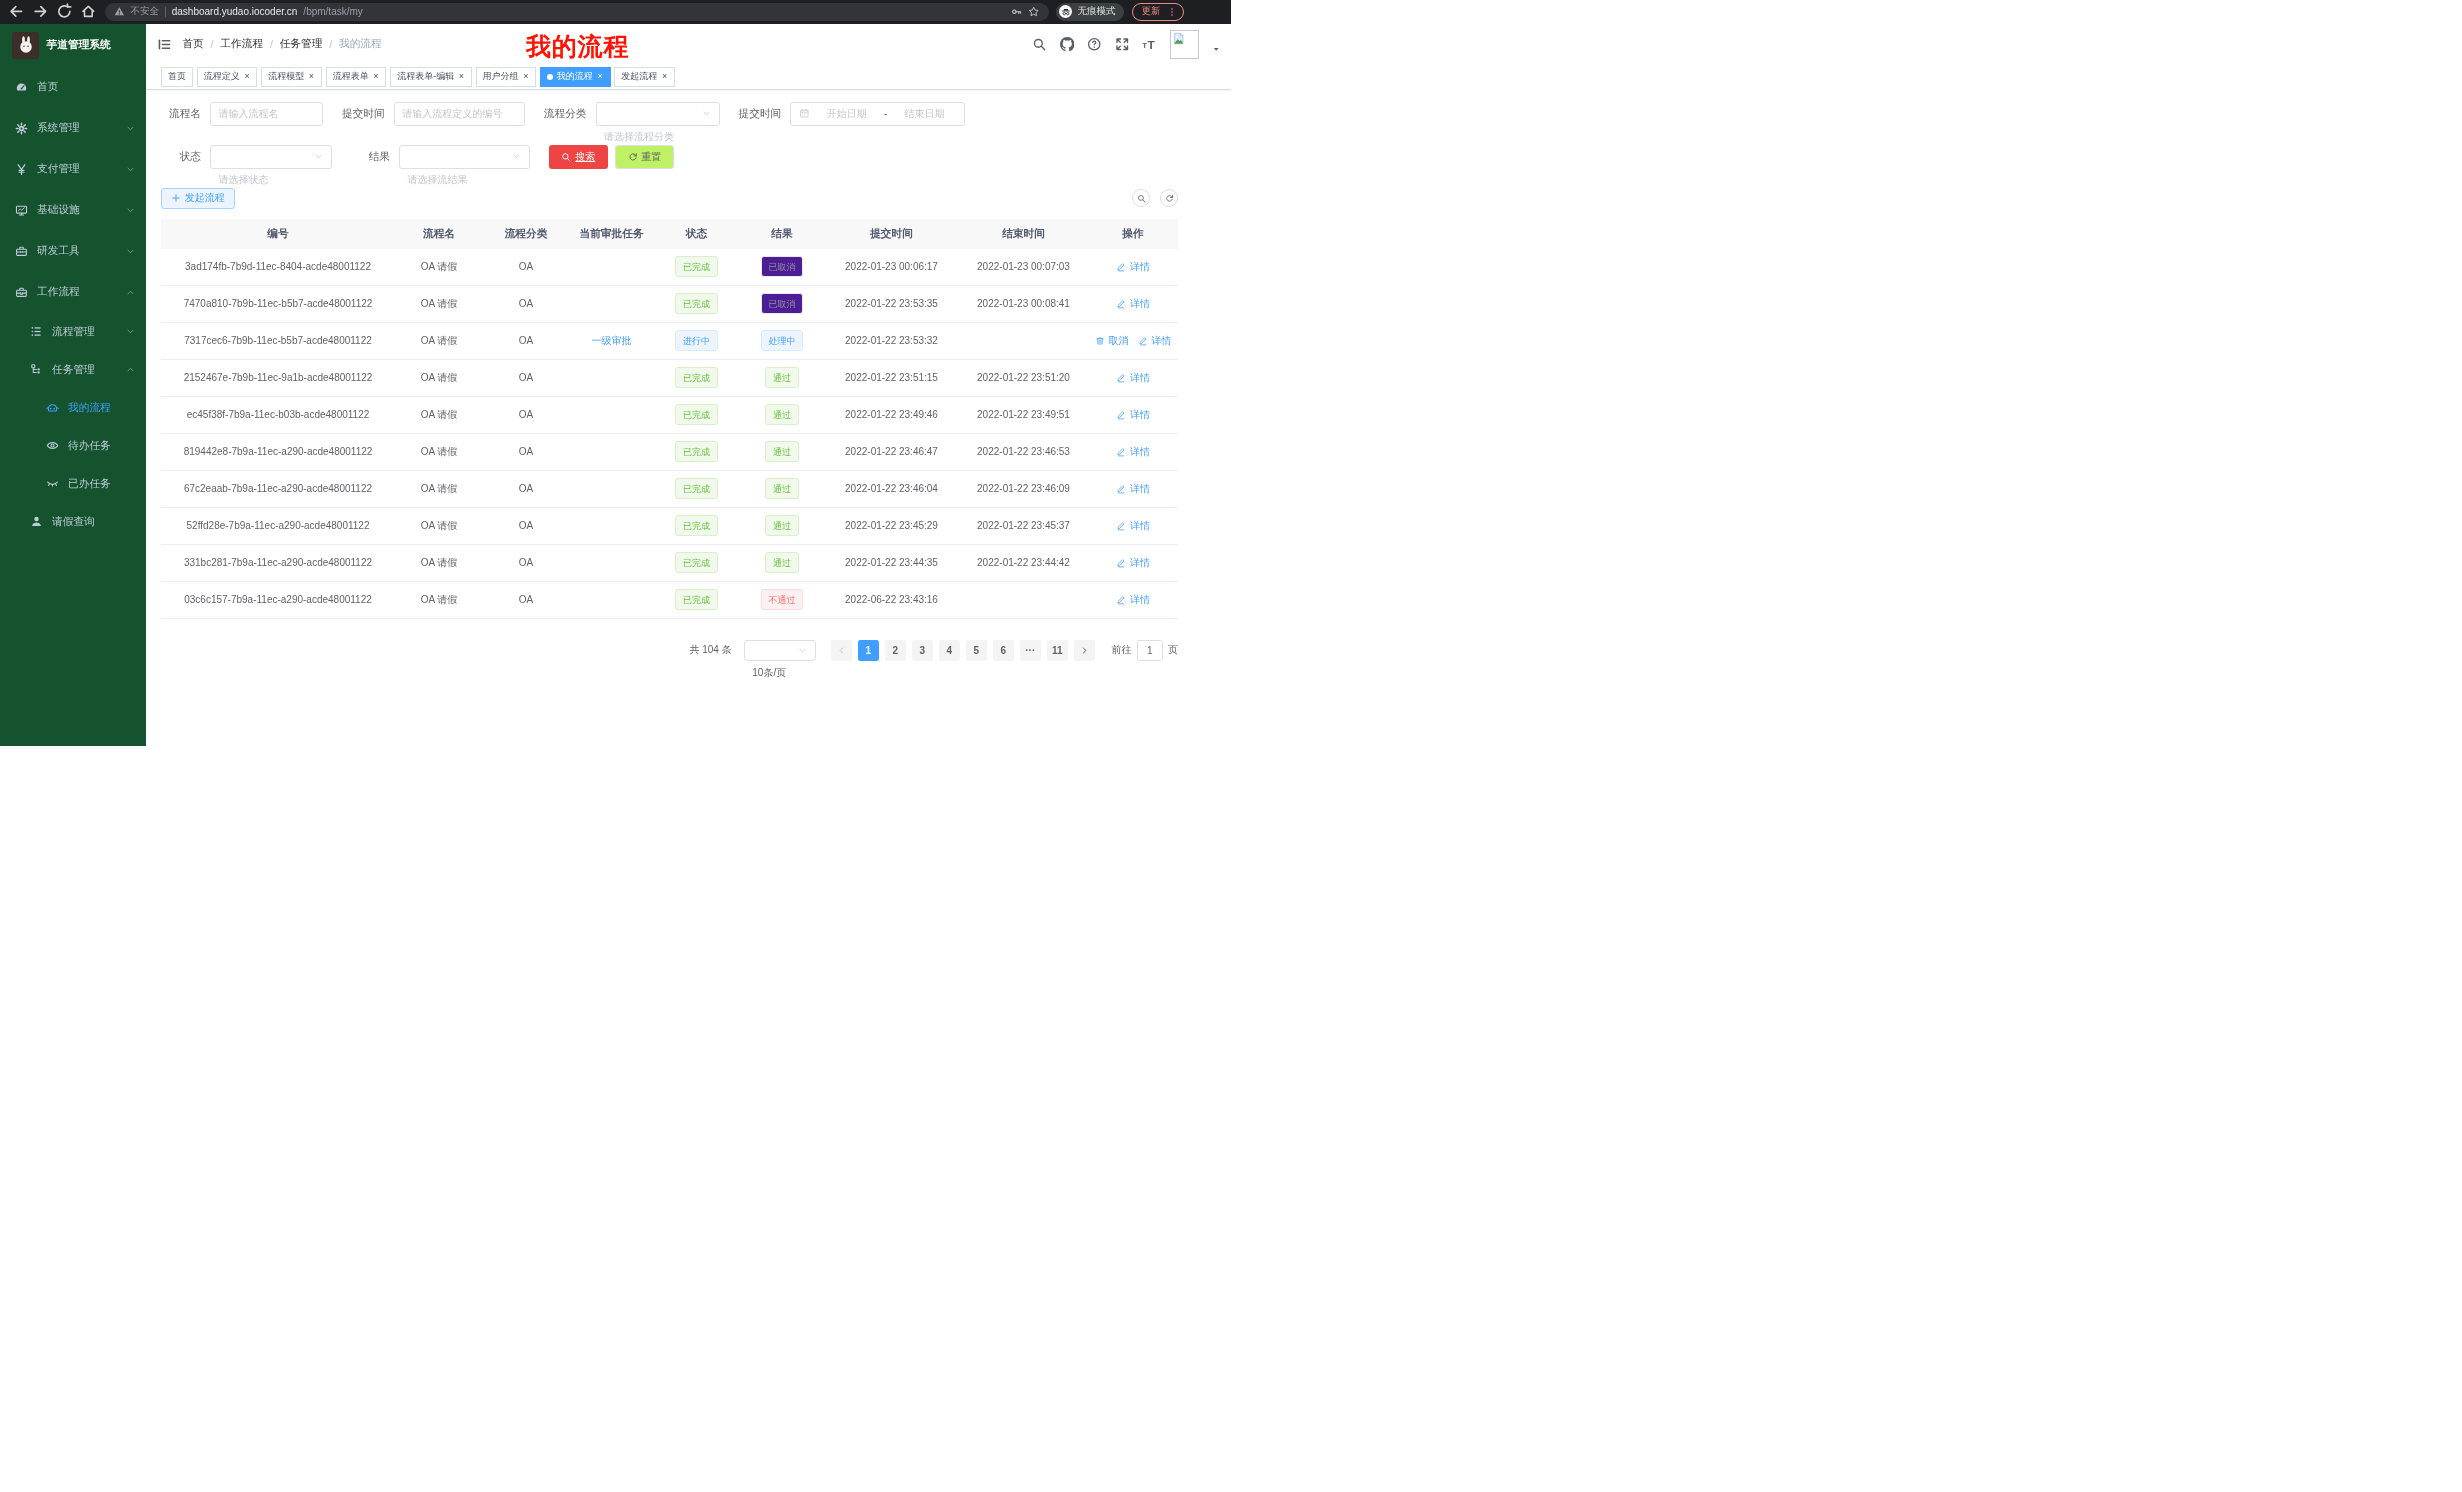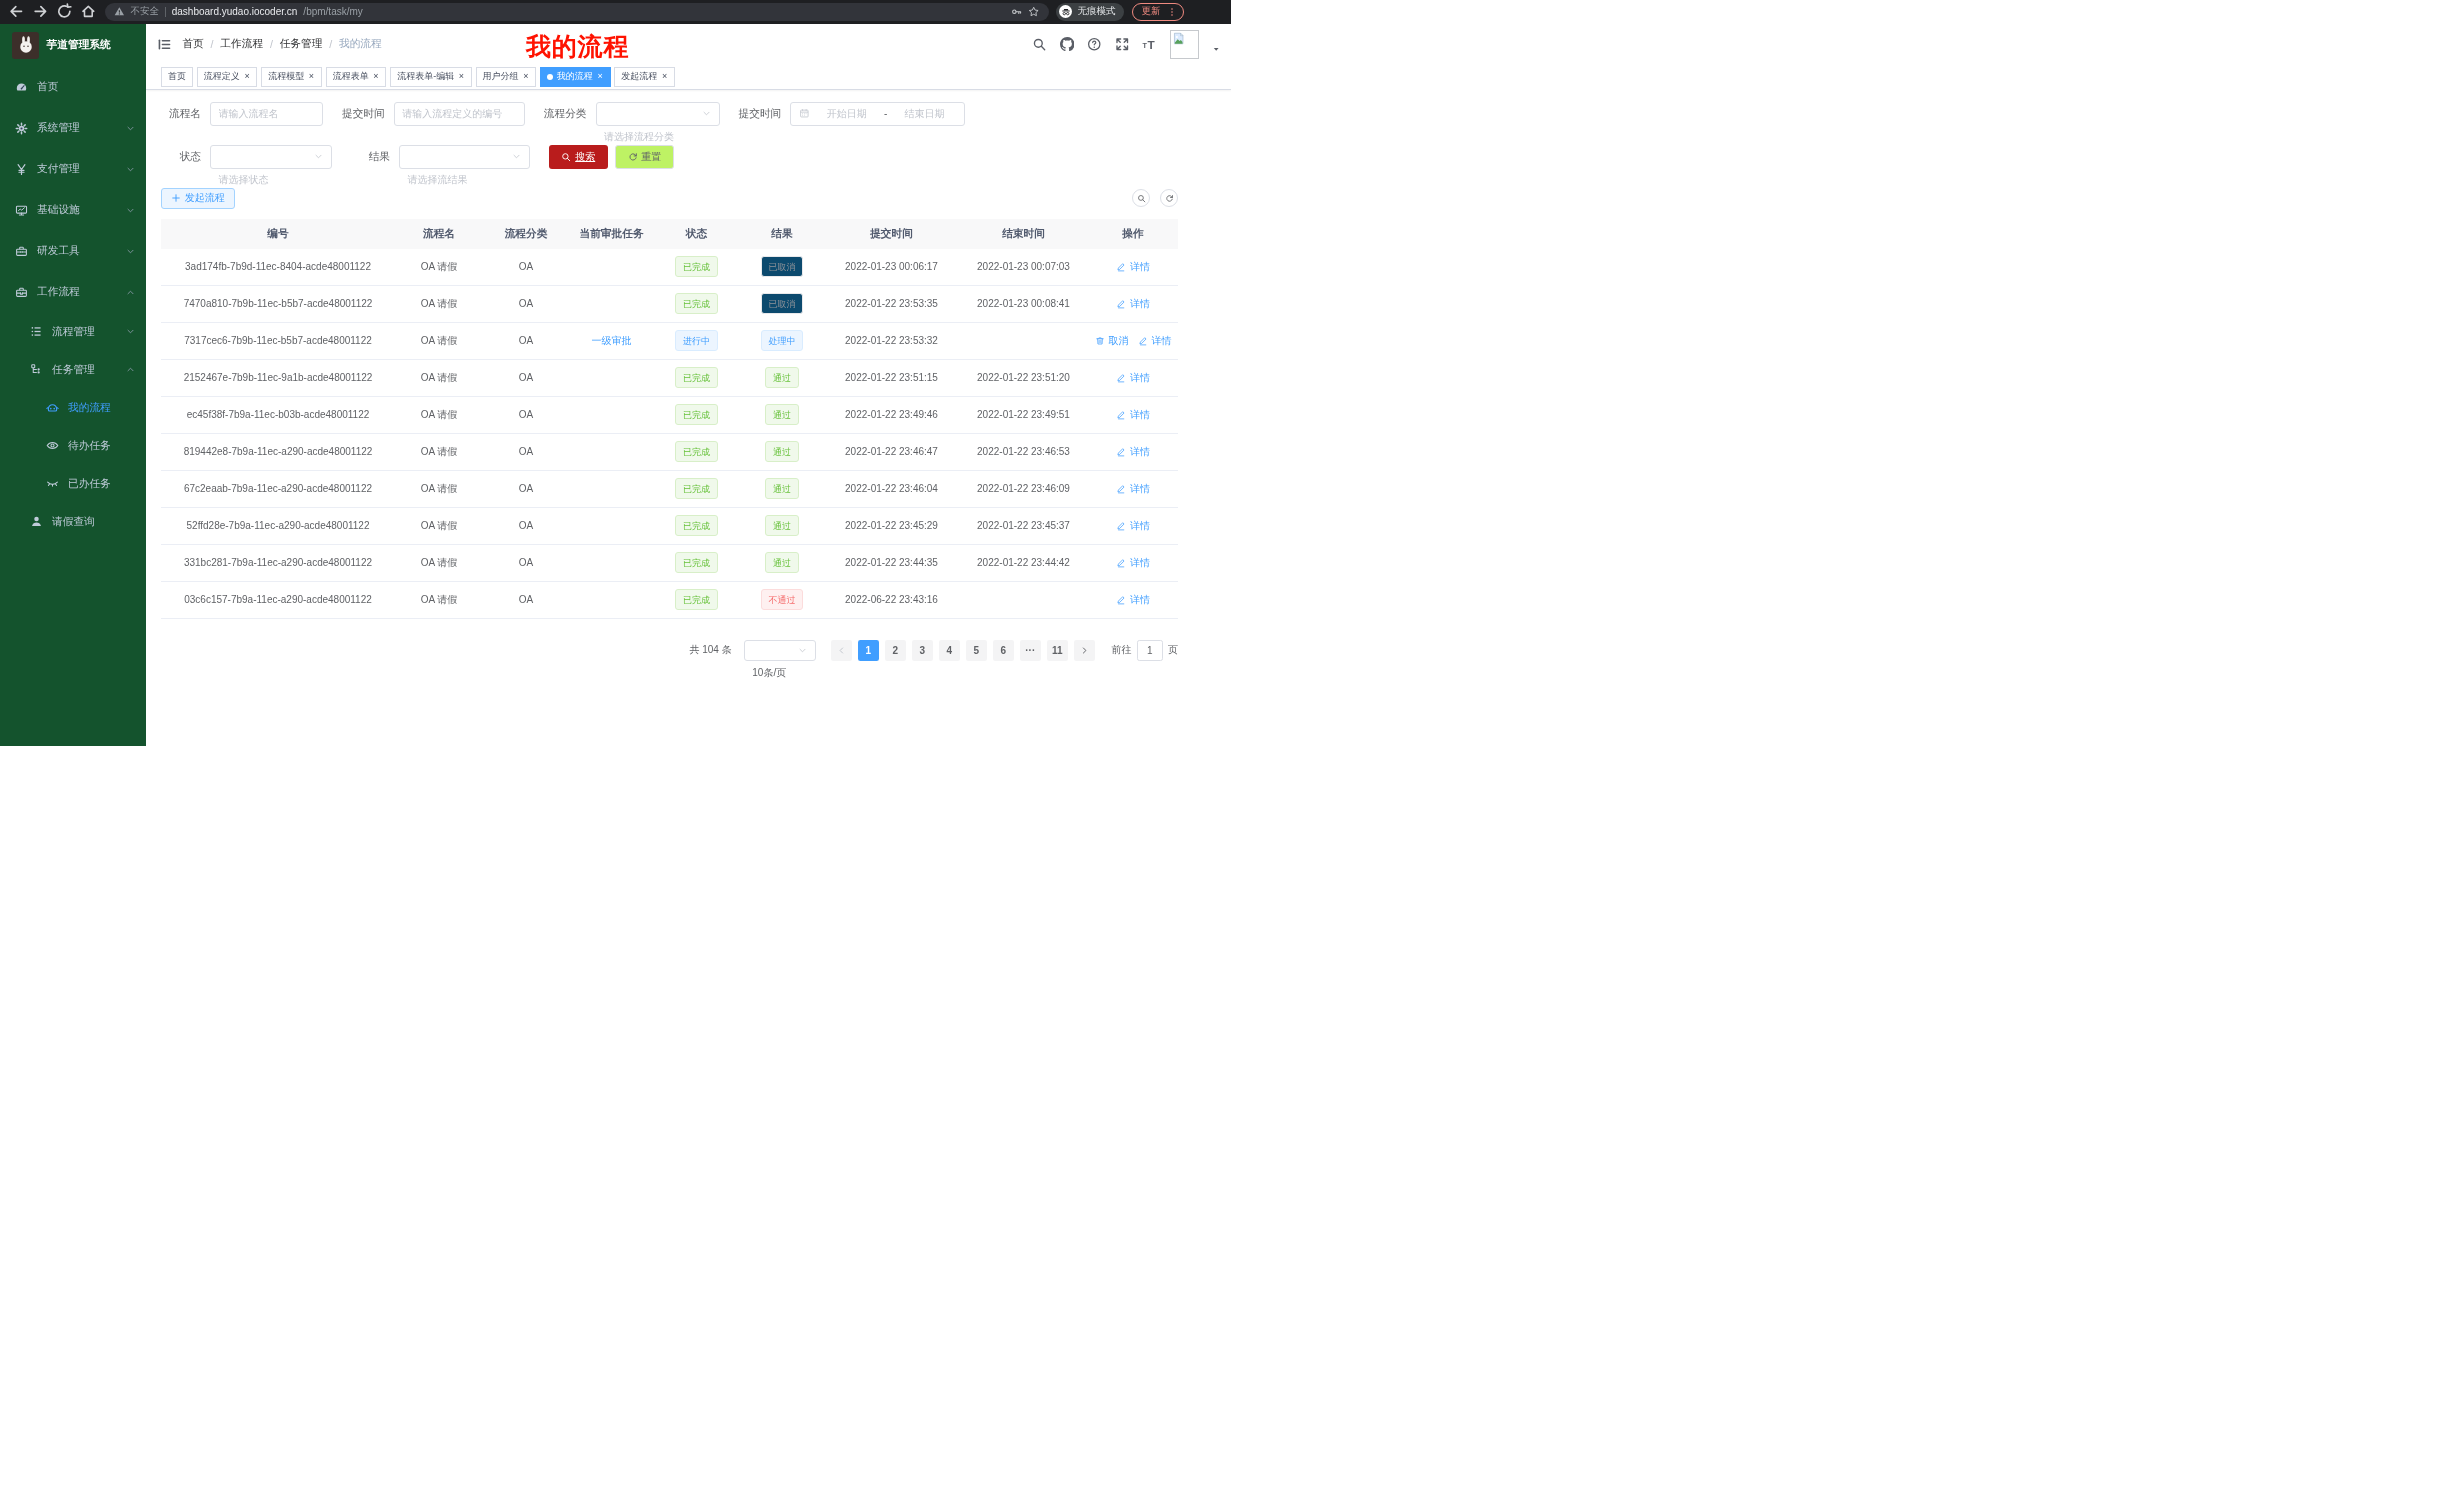--- a/index.html
+++ b/index.html
@@ -78,38 +78,38 @@
   .control .ph { color:#c0c4cc;margin-top:46px; }
   .control input { border:none; outline:none; width:100%; font-size:10px; color:#606266; font-family:inherit; }
   .control input::placeholder { color:#c0c4cc; }
   .ctl-caret { width:9px; height:9px; color:#c0c4cc; margin-left:auto; }
   .date-ctl { gap:5px; }
   .date-ctl .cal { width:10.7px; height:10.7px; color:#c0c4cc; }
   .date-ctl .dph { color:#c0c4cc; flex:1; text-align:center; }
   .date-ctl .dsep { color:#606266; }
   .btn { height:24px; border-radius:3px; display:inline-flex; align-items:center; justify-content:center; gap:3.8px; font-size:10px; padding:0 11.4px; cursor:pointer; border:0.8px solid transparent; }
   .btn .icn { width:10px; height:10px; }
-  .btn-primary { background:#b91c1c; color:#fff;text-decoration:underline; }
+  .btn-primary { background:#ef4444; color:#fff;text-decoration:underline; }
   .btn-default { background:#bef264; border-color:#dcdfe6; color:#606266; }
   .btn-plain { height:21px; background:#ecf5ff; border-color:#a3d3ff; color:#409eff; font-size:10px; padding:0 9px; }
   .toolbar { display:flex; align-items:center; margin:16.7px 0 10px 0; }
   .tool-circles { margin-left:auto; display:flex; gap:10px; }
   .circle-btn { width:18px; height:18px; border:0.8px solid #dcdfe6; border-radius:50%; display:flex; align-items:center; justify-content:center; color:#606266; background:#fff; cursor:pointer; }
   .circle-btn .icn { width:9px; height:9px; }
 
   
   .grid { width:1017px; }
   .t-head, .t-row { display:grid; grid-template-columns:234px 88px 86px 85px 85px 86px 133px 131px 88px; align-items:center; }
   .t-head { height:30px; background:#f8f8f9; color:#515a6e; font-weight:bold; font-size:10.7px; }
   .t-head > div, .t-row > div { text-align:center; padding:0 3px; overflow:hidden; white-space:nowrap; }
   .t-row { height:37px; border-bottom:0.8px solid #ebeef5; font-size:10px; color:#606266; background:#fff; }
   .cell-link { color:#409eff; cursor:pointer; font-size:10px; }
   .pill { display:inline-block; height:21px; line-height:20px; padding:0 6.8px; border-radius:3px; border:0.8px solid transparent; font-size:9px; }
   .pill.success { color:#67c23a; background:#f0f9eb; border-color:#d8efc8; }
-  .pill.info    { color:#909399; background:#0c4a6e; border-color:#e9e9eb; }
+  .pill.info    { color:#909399; background:#4c1d95; border-color:#e9e9eb; }
   .pill.primary { color:#409eff; background:#ecf5ff; border-color:#d9ecff; }
   .pill.danger  { color:#f56c6c; background:#fef0f0; border-color:#fcdcdc; }
   .actions { display:flex; align-items:center; justify-content:center; gap:9px; }
   .action { display:inline-flex; align-items:center; gap:4px; color:#409eff; font-size:10px; cursor:pointer; white-space:nowrap; }
   .action .icn { width:10px; height:10px; }
 
   
   .pgbar { width:1017px; display:flex; align-items:center; justify-content:flex-end; margin-top:21px; font-size:10px; color:#606266; gap:6px; }
   .pg-total { margin-right:6px; }
   .pg-size { width:72px; height:21px; }

